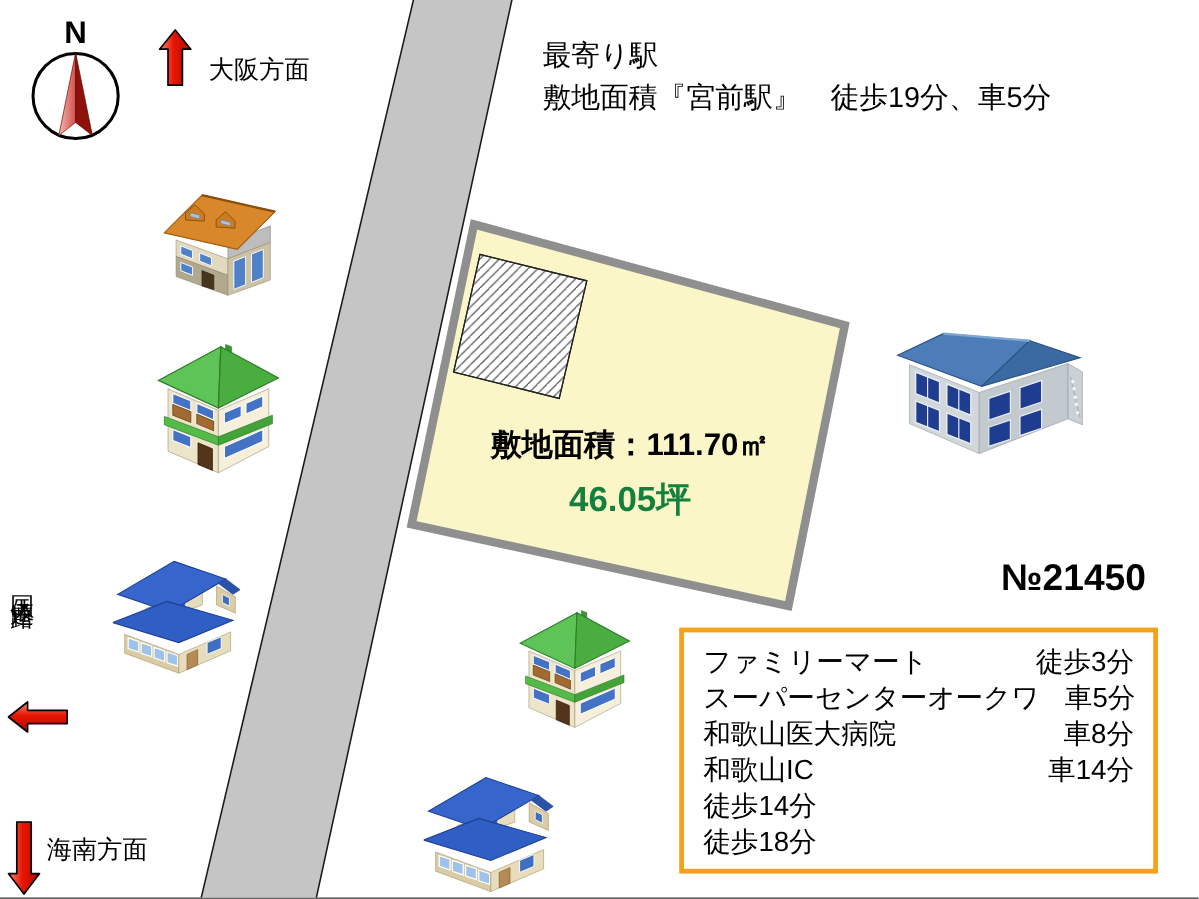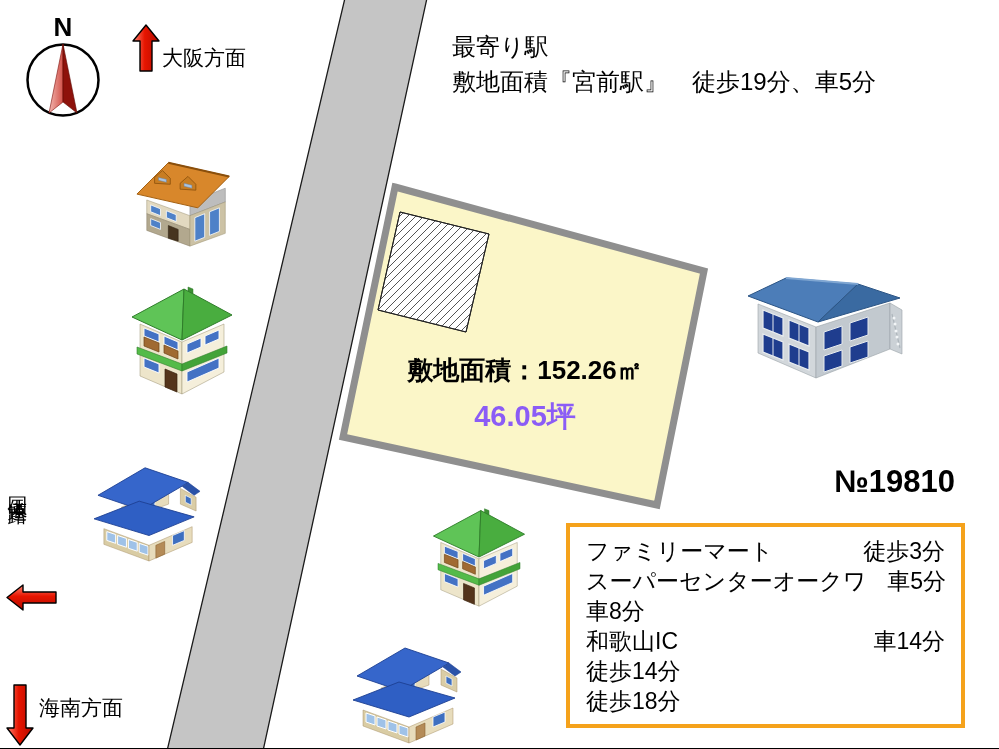--- a/index.html
+++ b/index.html
@@ -11,21 +11,21 @@
   .abs{position:absolute;}
   .layer{position:absolute;left:0;top:0;}
   .station{left:452px;top:29px;font-size:24px;font-weight:400;line-height:35px;white-space:nowrap;}
   .dirlabel{font-size:21px;white-space:nowrap;}
   .north{left:48px;top:12px;width:30px;text-align:center;font-size:26px;font-weight:700;}
   .roadname{left:5px;top:480px;writing-mode:vertical-rl;text-orientation:upright;
             font-size:20px;letter-spacing:3px;line-height:26px;}
   .arealabel{left:375px;top:353px;width:300px;text-align:center;
              font-size:26px;font-weight:700;white-space:nowrap;}
   .tsubolabel{left:375px;top:397px;width:300px;text-align:center;
-              font-size:29px;font-weight:700;color:#8b5cf6;white-space:nowrap;}
+              font-size:29px;font-weight:700;color:#15803d;white-space:nowrap;}
   .listno{left:815px;top:464px;width:140px;text-align:right;font-size:31px;font-weight:600;
           letter-spacing:0px;white-space:nowrap;}
   .facbox{left:566px;top:523px;width:399px;height:205px;box-sizing:border-box;
           border:4px solid #F5A21B;background:#fff;padding:9px 16px 0 16px;}
   .frow{display:flex;justify-content:space-between;line-height:30px;font-size:23px;white-space:nowrap;gap:21px;}
 </style>
 </head>
 <body>
 
 <div class="stage">
@@ -59,21 +59,21 @@
   <svg class="abs" style="left:132px;top:24px;" width="28" height="48" viewBox="0 0 28 48">
     <defs>
         <linearGradient id="redg1" x1="0" y1="0" x2="1" y2="0">
       <stop offset="0" stop-color="#FF8472"></stop>
           <stop offset="0.45" stop-color="#E71500"></stop>
           <stop offset="1" stop-color="#B20B00"></stop>
     </linearGradient>
       </defs>
     <path d="M14 1 L27 17 L20 17 L20 47 L8 47 L8 17 L1 17 Z" fill="url(#redg1)" stroke="#000" stroke-width="1.4" stroke-linejoin="round"></path>
   </svg>
-  <div class="abs dirlabel" style="left:162px;top:44px;">大阪方面</div>
+  <div class="abs dirlabel" style="left:174px;top:44px;">大阪方面</div>
 
   <svg class="abs" style="left:6px;top:584px;" width="52" height="27" viewBox="0 0 52 27">
     <defs>
         <linearGradient id="redg2" x1="0" y1="0" x2="0" y2="1">
       <stop offset="0" stop-color="#FF8472"></stop>
           <stop offset="0.45" stop-color="#E71500"></stop>
           <stop offset="1" stop-color="#B20B00"></stop>
     </linearGradient>
       </defs>
     <path d="M1 13.5 L17 1 L17 8 L50 8 L50 19 L17 19 L17 26 Z" fill="url(#redg2)" stroke="#000" stroke-width="1.4" stroke-linejoin="round"></path>
@@ -91,35 +91,36 @@
   </svg>
   <div class="abs dirlabel" style="left:39px;top:694px;">海南方面</div>
 
   <div class="abs roadname">国体道路</div>
 
   <div class="abs station">
     <div>最寄り駅</div>
     <div>敷地面積『宮前駅』　徒歩19分、車5分</div>
   </div>
 
-  <div class="abs arealabel">敷地面積：152.26㎡</div>
+  <div class="abs arealabel">敷地面積：111.70㎡</div>
   <div class="abs tsubolabel">46.05坪</div>
 
-  <div class="abs listno">№19810</div>
+  <div class="abs listno">№21450</div>
 
   <div class="abs facbox">
     <div class="frow">
       <span>ファミリーマート</span>
       <span>徒歩3分</span>
     </div>
     <div class="frow">
       <span>スーパーセンターオークワ</span>
       <span>車5分</span>
     </div>
     <div class="frow">
+      <span>和歌山医大病院</span>
       <span>車8分</span>
     </div>
     <div class="frow">
       <span>和歌山IC</span>
       <span>車14分</span>
     </div>
     <div class="frow">
       <span>徒歩14分</span>
     </div>
     <div class="frow">

